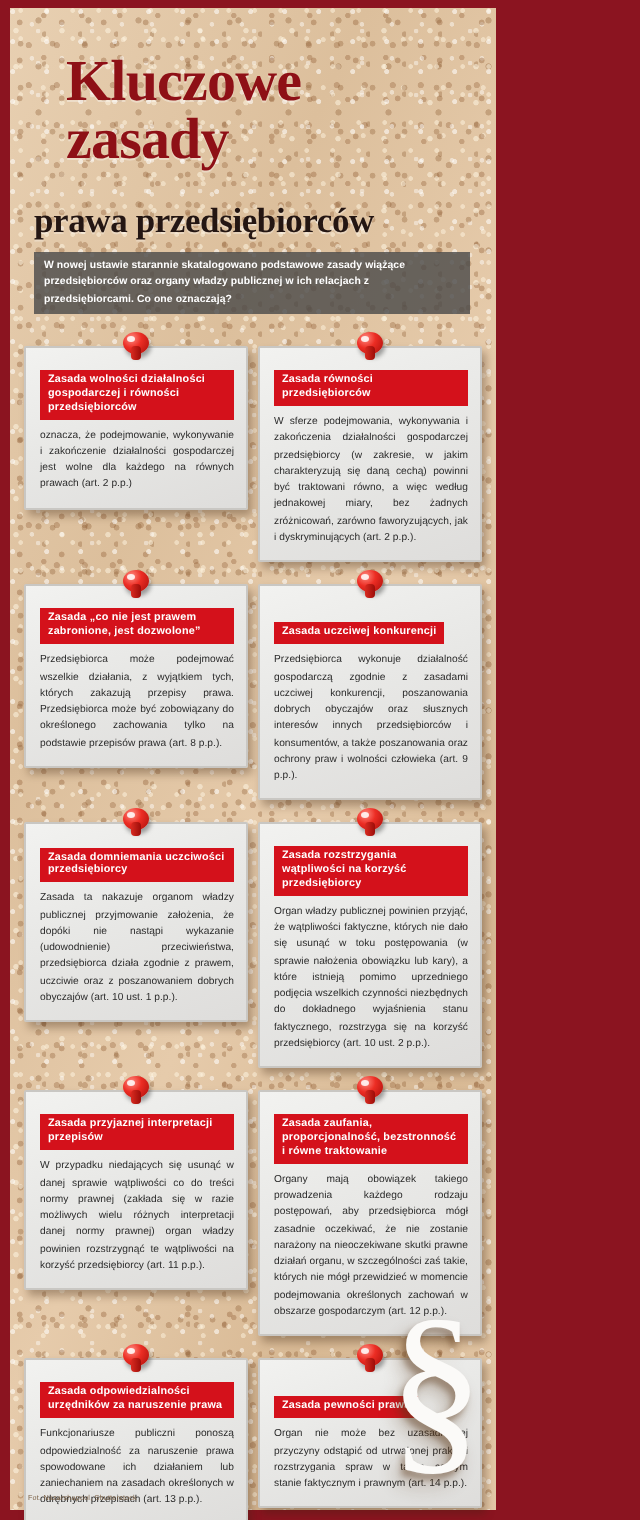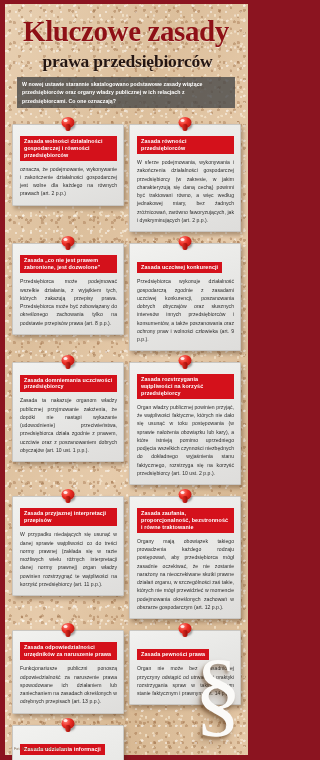--- a/index.html
+++ b/index.html
@@ -39,33 +39,32 @@
 
   
   .header{position:relative;padding:7px 10px 0 12px;}
   .title{
     font-family:"Liberation Serif", serif;
     font-weight:700;
     font-size:29px;
     line-height:1.0;
     color:#8e1016;
     letter-spacing:-.4px;
-    margin:6px;
+    margin:16px;
     text-shadow:0 1px 0 rgba(255,255,255,.35);
   }
   .subtitle{
     font-family:"Liberation Serif", serif;
     font-weight:700;
     font-size:17.5px;
     line-height:1.05;
     color:#241613;
     margin:2px 0 0 0;
     letter-spacing:-.2px;
     text-shadow:0 1px 0 rgba(255,255,255,.3);
-    text-align:center;
   }
   .lede{
     margin:7px 3px 0 0;
     background:rgba(72,72,72,.80);
     color:#ffffff;
     font-size:5.2px;
     line-height:1.55;
     font-weight:700;
     padding:3px 5px 3.5px 5px;
     letter-spacing:.05px;

